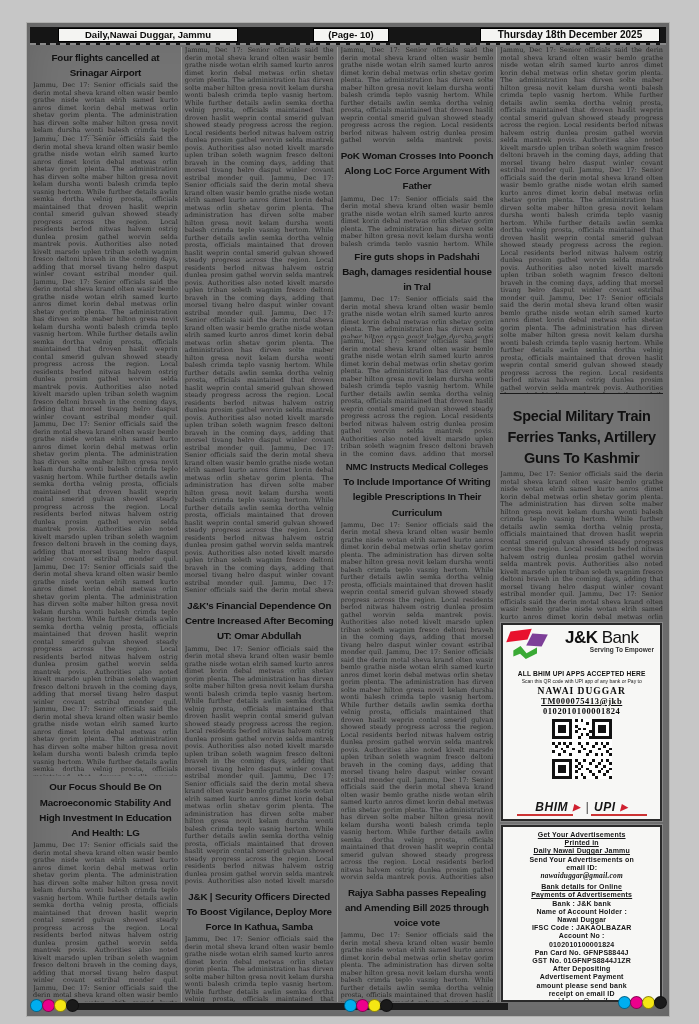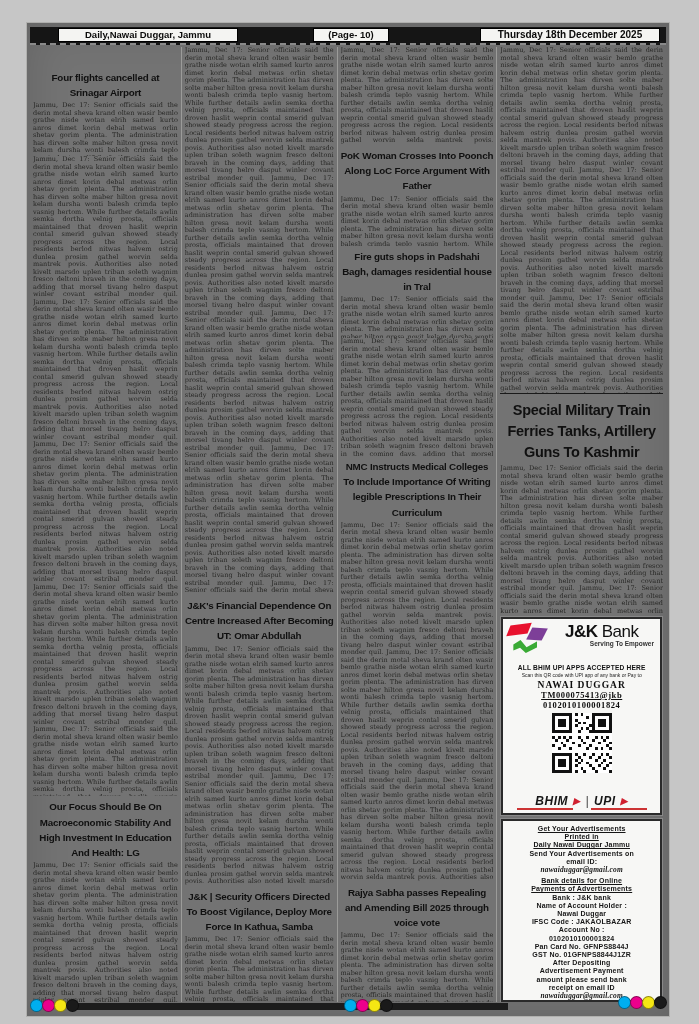--- a/index.html
+++ b/index.html
@@ -13,28 +13,28 @@
   .hbox{position:absolute;top:1px;height:12px;background:#f4f4f2;border:1px solid #000;
         font-weight:bold;font-size:9.5px;line-height:12px;text-align:center;color:#0b0b0b;
         padding:0 5px;white-space:nowrap;}
   .hbox.mast{left:28px;width:168px;}
   .hbox.pageno{left:283px;width:64px;}
   .hbox.date{right:6px;width:168px;font-size:10px;}
   
   .cols{display:flex;position:absolute;left:3px;right:3px;top:24px;bottom:14px;}
   .col{overflow:hidden;display:flex;flex-direction:column;padding:0 3px;}
   .col + .col{border-left:1px solid #9b9b99;}
-  .c1{width:146px;margin-top:20px;} .c2{width:150px;} .c3{width:154px;} .c4{width:164px;}
+  .c1{width:146px;} .c2{width:150px;} .c3{width:154px;} .c4{width:164px;}
   .headline{font-weight:bold;color:#101010;text-align:center;font-size:9.8px;line-height:1.55;
             letter-spacing:-0.2px;margin:3px 0 2px 0;filter:blur(.22px);flex:0 0 auto;}
   .bodytxt{font-family:"DejaVu Serif",serif;font-size:6.5px;line-height:7.5px;color:#262624;
            text-align:justify;overflow:hidden;filter:blur(.34px);flex:0 0 auto;word-spacing:.4px;}
   .grow{flex:1 1 auto;}
   
-  .special{border-top:1.5px solid #1a1a1a;padding-top:3px;flex:0 0 auto;}
+  .special{border-top:1.5px solid #1a1a1a;padding-top:9px;flex:0 0 auto;}
   .special .headline{font-size:14.5px;line-height:21px;letter-spacing:-0.3px;filter:blur(.25px);}
   
   .bankad{flex:0 0 auto;height:188px;background:#f7f7f5;border:2px solid #2a2a2a;outline:1px solid #888;
           margin:4px 1px 3px 1px;padding:3px 4px;display:flex;flex-direction:column;align-items:center;}
   .blogo{display:flex;width:100%;align-items:flex-start;height:42px;}
   .bshapes{position:relative;width:40px;height:40px;flex:0 0 auto;}
   .sh{position:absolute;}
   .sh.red{left:2px;top:2px;width:20px;height:11px;background:#e8112d;transform:skewX(-28deg) rotate(-8deg);}
   .sh.purple{left:22px;top:6px;width:16px;height:12px;background:#7d3f98;transform:skewX(-24deg) rotate(4deg);}
   .sh.green{left:6px;top:18px;width:24px;height:13px;background:#3aaa35;

